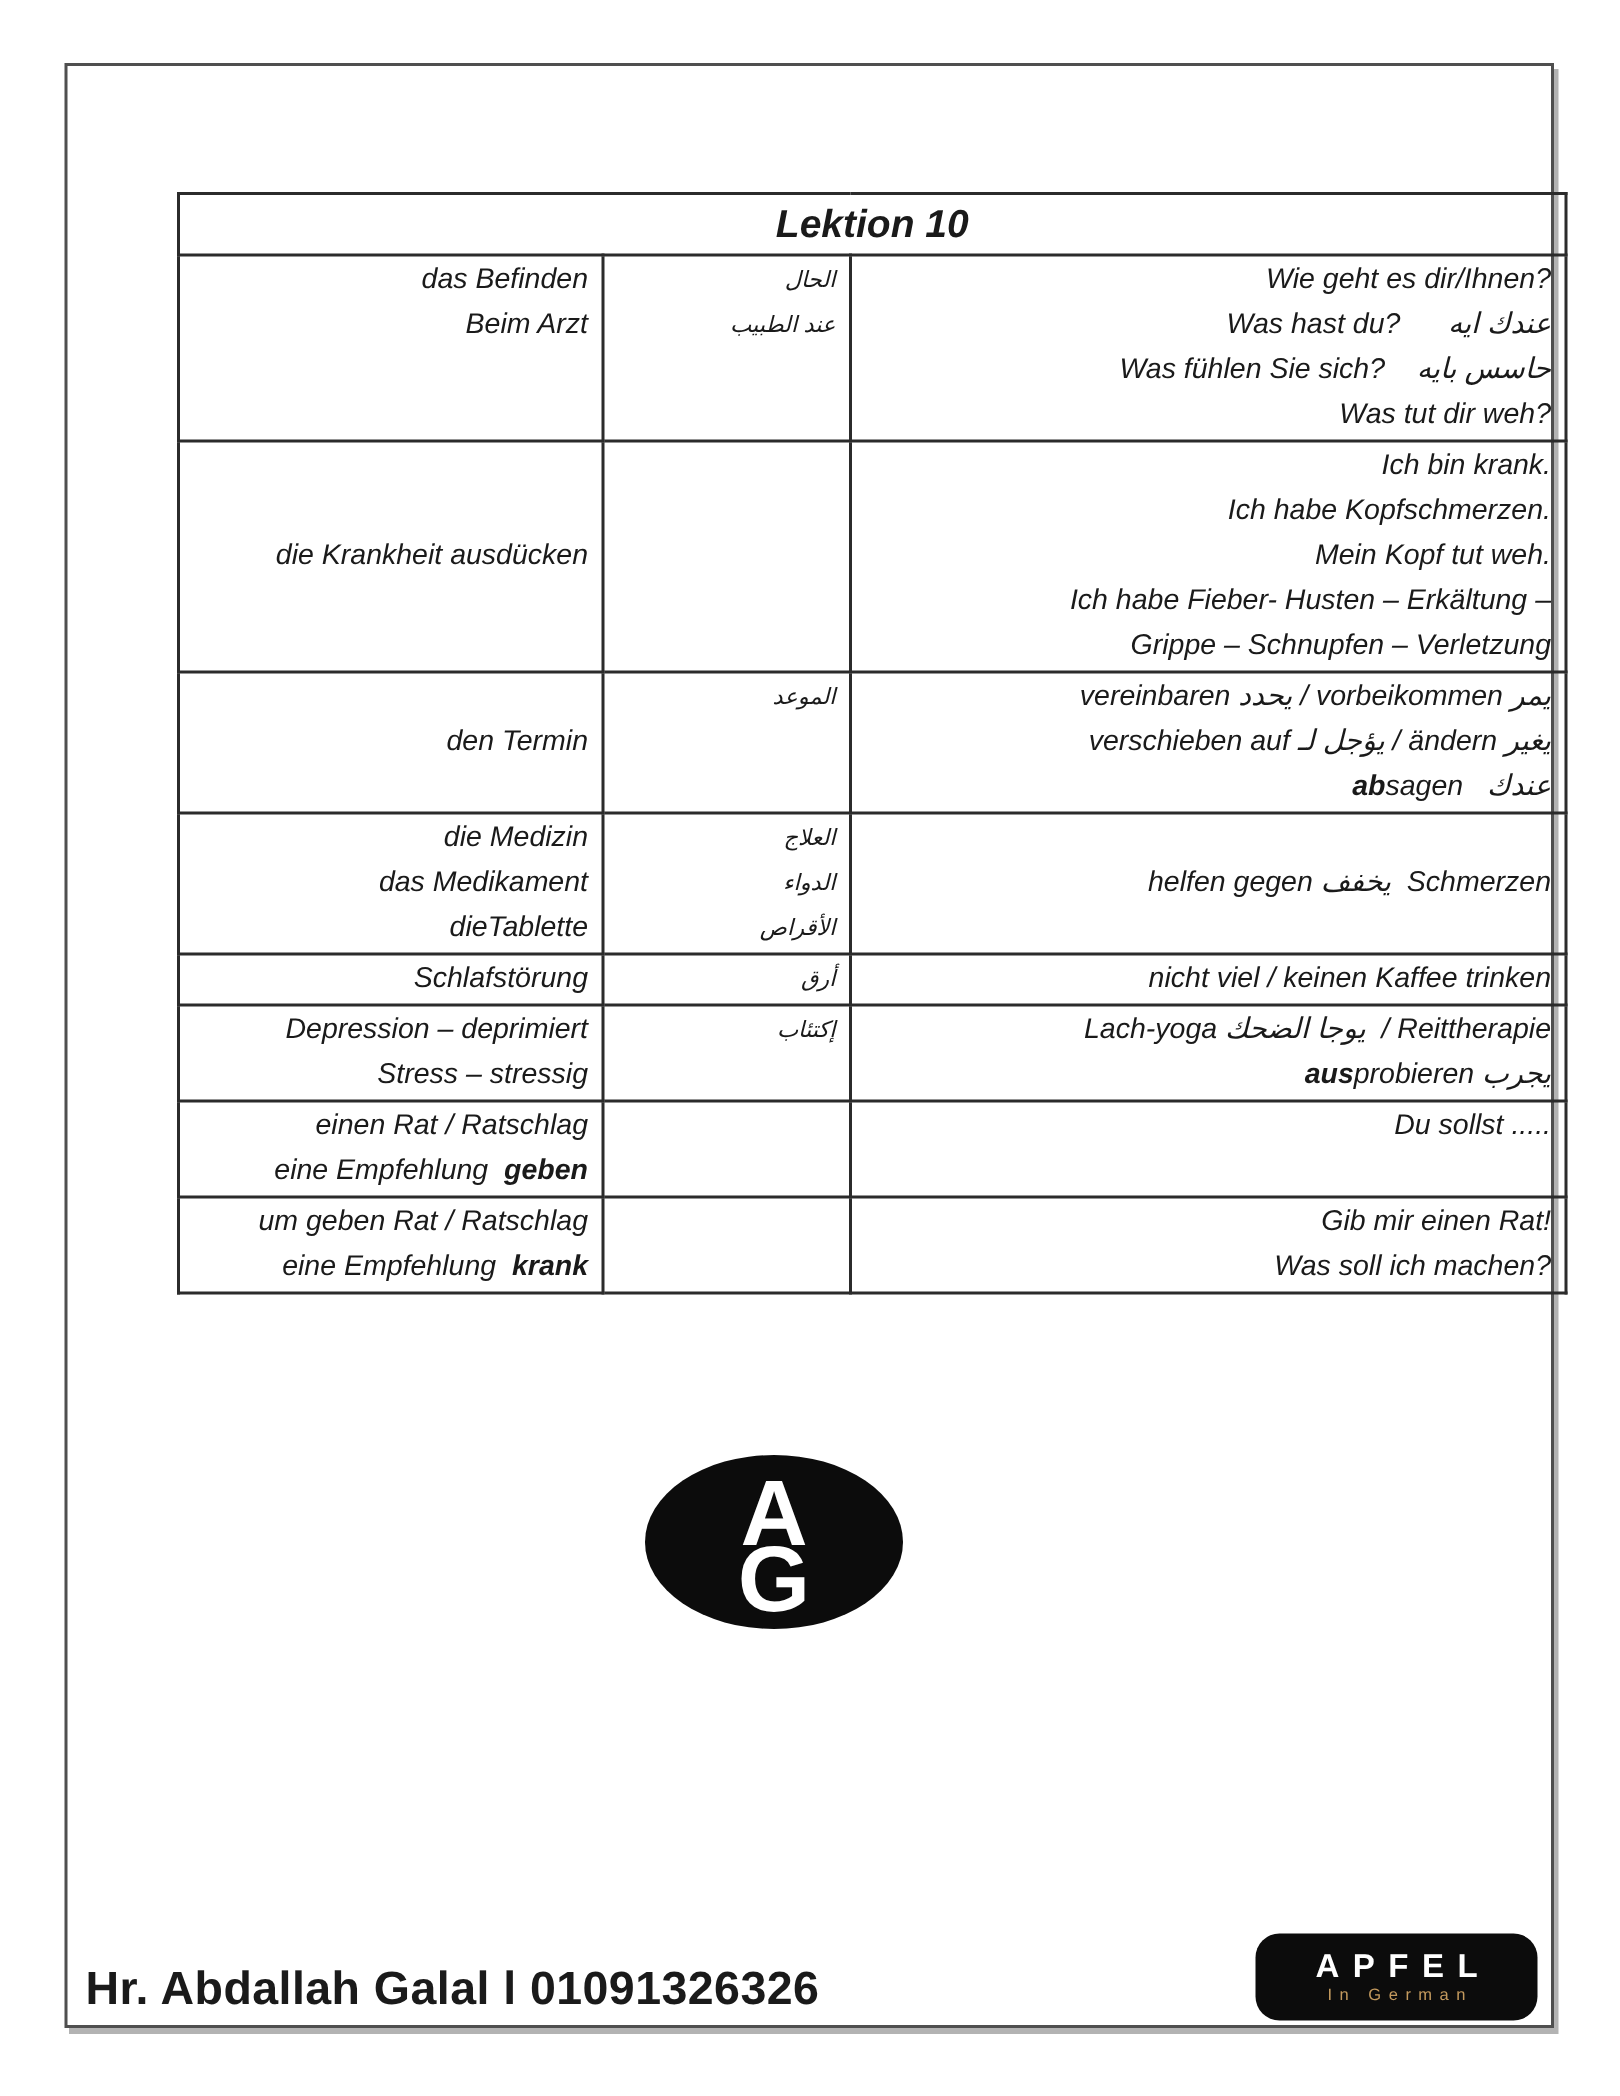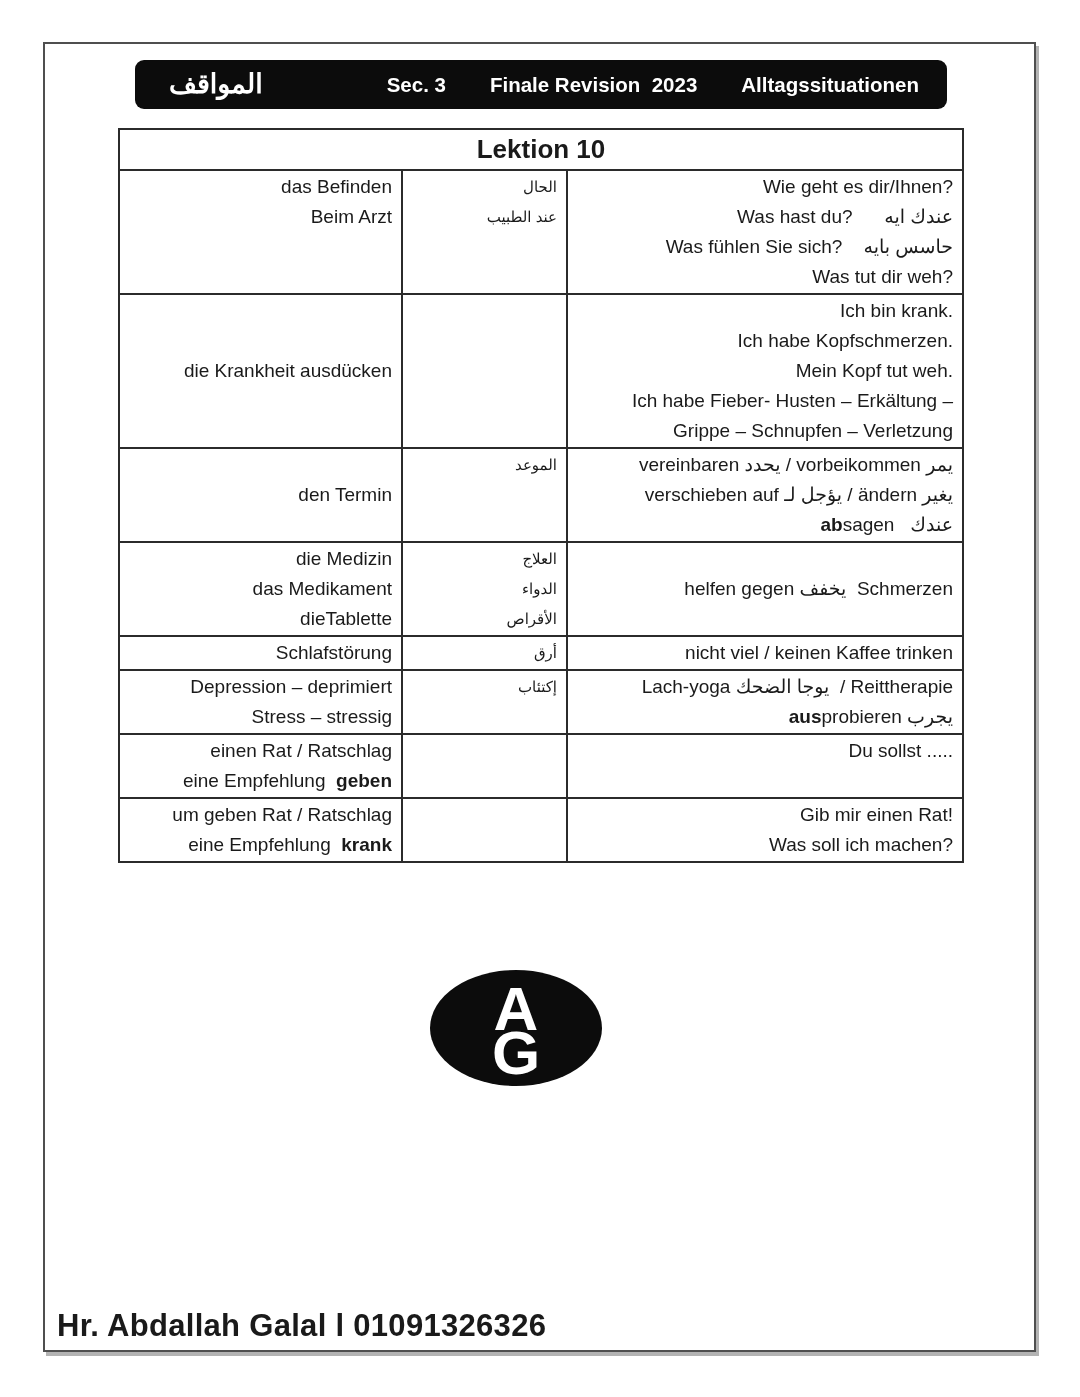--- a/index.html
+++ b/index.html
@@ -16,22 +16,22 @@
   .topbar{
     position:absolute;left:90px;top:16px;width:812px;height:49px;
     background:#0c0c0c;border-radius:9px;display:flex;align-items:center;
     color:#ffffff;font-weight:bold;box-sizing:border-box;padding:0 28px 0 34px;
   }
   .topbar-logo{font-size:27px;line-height:1;}
   .topbar-spacer{flex:1;}
   .topbar-part{font-size:20.5px;margin-left:44px;white-space:pre;}
   
   .vocab{
-    position:absolute;left:73px;top:84px;width:846px;
-    border-collapse:collapse;table-layout:fixed;
+    position:absolute;left:73px;top:84px;width:927px;
+    border-collapse:collapse;table-layout:fixed;font-style:italic;
   }
   .vocab th,.vocab td{border:2px solid #2b2b2b;box-sizing:border-box;}
   .vocab th{font-size:26px;font-weight:bold;height:41px;text-align:center;padding:0;}
   .vocab td{vertical-align:top;padding:1px 9px 1px 12px;font-size:19px;}
   .line{line-height:30px;white-space:pre-wrap;text-align:right;}
   td.arabic .line{font-size:15px;}
   .b{font-weight:bold;}
   
   .ag-wrap{position:absolute;left:385px;top:926px;width:172px;height:116px;}
   
@@ -45,27 +45,20 @@
     align-items:center;justify-content:center;box-sizing:border-box;
   }
   .badge-top{color:#ffffff;font-weight:bold;font-size:22px;letter-spacing:9px;text-indent:9px;line-height:1;}
   .badge-sub{color:#c49a5e;font-size:11px;letter-spacing:5px;text-indent:5px;margin-top:3px;line-height:1;}
 </style>
 </head>
 <body>
 
 <div class="page">
 
-  <div class="topbar">
-    <span class="topbar-logo">المواقف</span>
-    <span class="topbar-spacer"></span>
-    <span class="topbar-part">Sec. 3</span>
-    <span class="topbar-part">Finale Revision  2023</span>
-    <span class="topbar-part">Alltagssituationen</span>
-  </div>
 
   <table class="vocab">
     <colgroup>
       <col style="width:283px">
       <col style="width:165px">
       <col>
     </colgroup>
     <thead>
       <tr>
         <th colspan="3">Lektion 10</th>
@@ -178,14 +171,18 @@
   </table>
 
   <svg class="ag-wrap" viewBox="0 0 172 116">
     <ellipse cx="86" cy="58" rx="86" ry="58" fill="#0c0c0c"></ellipse>
     <text x="86" y="60" text-anchor="middle" font-family="Liberation Sans, sans-serif" font-size="62" font-weight="bold" fill="#ffffff">A</text>
     <text x="86" y="104" text-anchor="middle" font-family="Liberation Sans, sans-serif" font-size="62" font-weight="bold" fill="#ffffff">G</text>
   </svg>
 
   <div class="footer-name">Hr. Abdallah Galal l 01091326326</div>
 
+  <div class="badge">
+    <div class="badge-top">APFEL</div>
+    <div class="badge-sub">In German</div>
+  </div>
 
 </div>
 
 </body></html>

